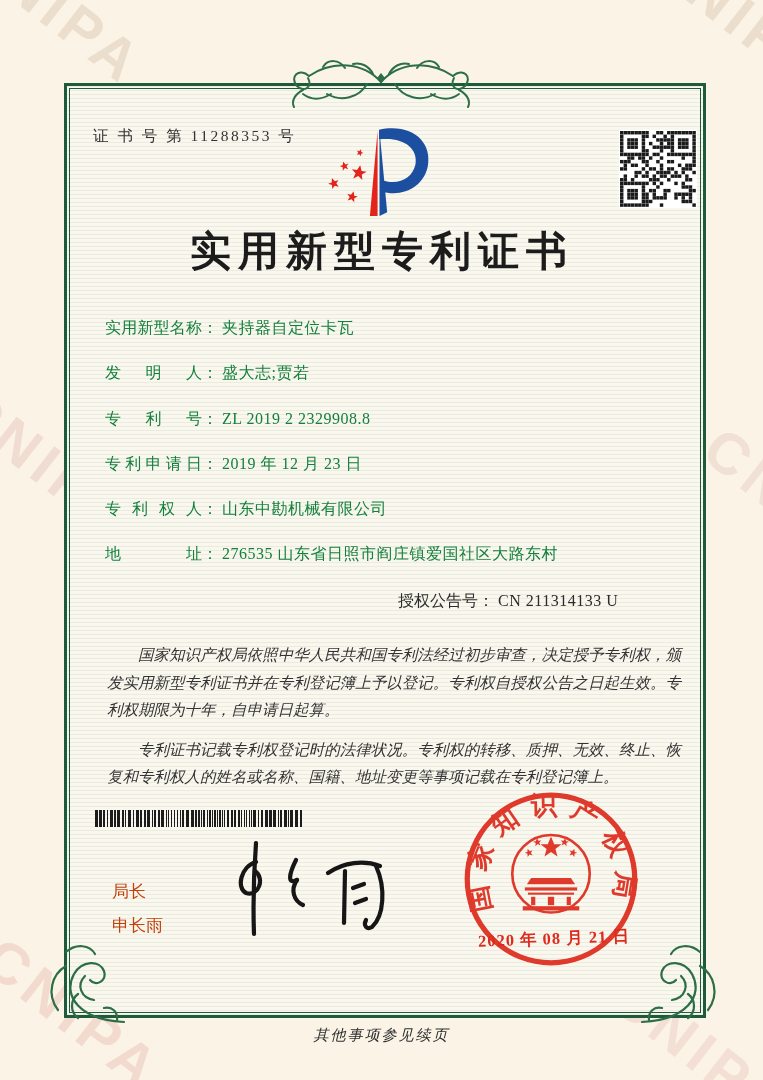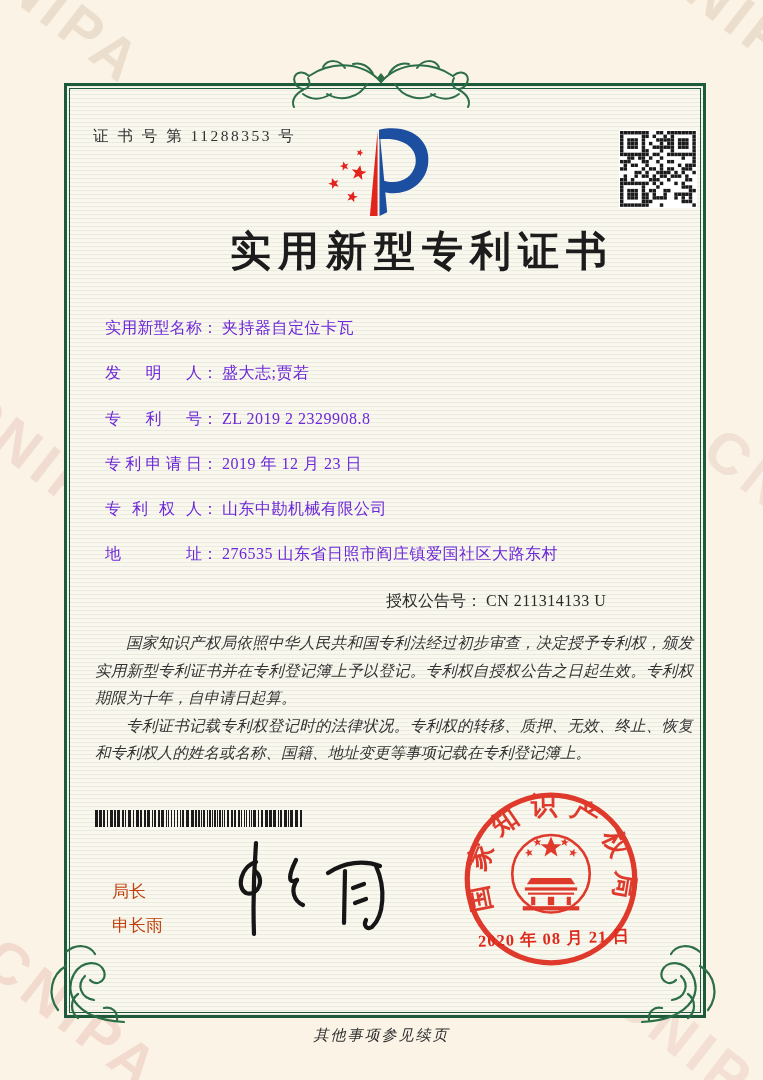--- a/index.html
+++ b/index.html
@@ -39,34 +39,34 @@
   .orn-bl{left:38px;top:938px;}
   .orn-br{left:636px;top:938px;transform:scaleX(-1);}
 
   .cert-no{position:absolute;left:93px;top:126px;font-size:15.5px;letter-spacing:2.5px;color:#333;}
 
   .logo{position:absolute;left:322px;top:123px;}
   .qr{position:absolute;left:619px;top:130px;background:#fff;padding:1px;}
   .qr svg{display:block;fill:#1a1a1a;}
 
   .title{position:absolute;left:64px;top:224px;width:636px;text-align:center;
-         font-size:41px;font-weight:bold;letter-spacing:7px;color:#1c1c1c;padding-left:40px;}
-
-  .fields{position:absolute;left:105px;top:318px;width:575px;font-size:16px;color:#6d28d9;}
+         font-size:41px;font-weight:bold;letter-spacing:7px;color:#1c1c1c;}
+
+  .fields{position:absolute;left:105px;top:318px;width:575px;font-size:16px;color:#15803d;}
   .frow{height:28px;margin-bottom:17.3px;white-space:nowrap;}
   .f-label{display:inline-block;width:97px;text-align:justify;text-align-last:justify;}
   .f-colon{display:inline-block;}
   .f-value{margin-left:4px;letter-spacing:.5px;}
 
   .grant{position:absolute;left:98px;top:591px;width:595px;font-size:16px;color:#2b2b2b;white-space:nowrap;}
-  .grant .g2{position:absolute;left:288px;top:0;text-align:center;}
+  .grant .g2{position:absolute;left:300px;top:0;text-align:center;}
 
   .body-text{position:absolute;left:95px;top:629px;width:598px;font-size:15.5px;
              line-height:1.78;color:#333;font-style:italic;text-align:justify;}
-  .body-text p{margin:0;text-indent:2em;}
+  .body-text p{margin:12px;text-indent:2em;}
 
   .barcode{position:absolute;left:95px;top:810px;}
   .barcode svg{display:block;fill:#1c1c1c;}
 
   .director{position:absolute;left:112px;top:866px;font-size:17px;line-height:34px;color:#c2410c;margin-top:9px;}
   .signature{position:absolute;left:216px;top:840px;color:#161616;}
 
   .seal{position:absolute;left:462px;top:790px;width:178px;height:178px;color:var(--seal-red);opacity:.92;}
   .seal svg{display:block;}
   .seal-ring{font-size:25px;font-weight:bold;letter-spacing:11px;fill:currentColor;

